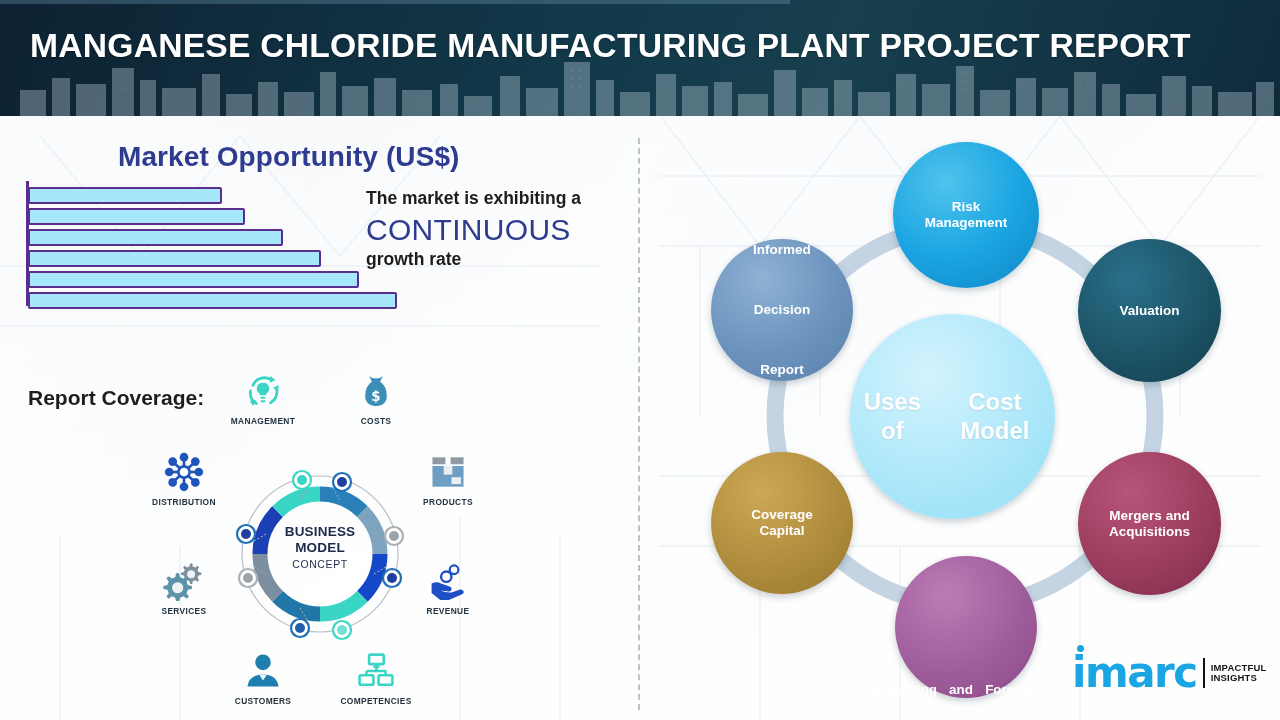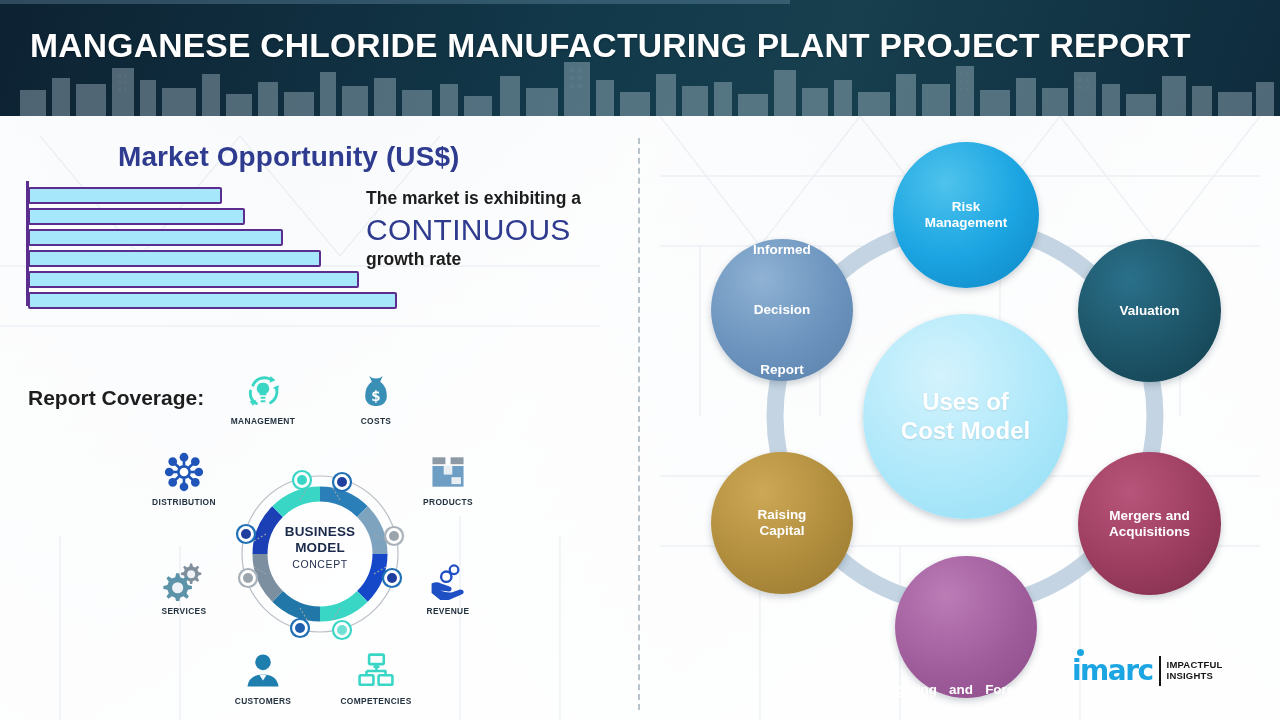--- a/index.html
+++ b/index.html
@@ -113,21 +113,21 @@
   .node span { display: block; padding: 0 6px; }
   .node-center {
     font-weight: 600; color: #ffffff; text-shadow: 0 1px 2px rgba(0,0,0,.10);
   }
 
   .imarc {
     position: absolute; left: 1072px; top: 656px;
     display: flex; align-items: center; gap: 6px;
   }
   .imarc-word {
-    font-size: 28px; font-weight: 700; color: #1ba5e2;
+    font-size: 42px; font-weight: 700; color: #1ba5e2;
     letter-spacing: -1.5px; line-height: .82;
     font-family: "DejaVu Sans", sans-serif;
   }
   .imarc-rule { width: 2px; height: 30px; background: #141414; }
   .imarc-tag { line-height: 1.12; }
   .imarc-tag div { font-size: 9.5px; font-weight: 700; color: #141414; letter-spacing: .2px; }
 </style>
 </head>
 <body>
 
@@ -424,21 +424,21 @@
       </div>
       <div class="lbl">DISTRIBUTION</div>
     </div>
   </div>
 
   <div class="wheel">
     <svg width="600" height="580" viewBox="0 0 600 580" style="position:absolute;left:0;top:0;">
       <circle cx="305" cy="290" r="190" fill="none" stroke="#c4d4e2" stroke-width="17"></circle>
     </svg>
 
-    <div class="node node-center" style="left:203px; top:188px; width:205px; height:205px; background: radial-gradient(circle at 38% 30%, #d4f3fd 0%, #aee8fa 55%, #93ddf5 100%); font-size:24px; flex-direction:column;">
+    <div class="node node-center" style="left:190px; top:188px; width:205px; height:205px; background: radial-gradient(circle at 38% 30%, #d4f3fd 0%, #aee8fa 55%, #93ddf5 100%); font-size:24px; flex-direction:row;">
       <span>Uses of</span>
       <span>Cost Model</span>
     </div>
 
     <div class="node" style="left:233px; top:16px; width:146px; height:146px; background: radial-gradient(circle at 36% 28%, #4fc3ec 0%, #1ba5e2 52%, #0f86c4 100%); font-size:13.5px; flex-direction:column;">
       <span>Risk</span>
       <span>Management</span>
     </div>
 
     <div class="node" style="left:418px; top:113px; width:143px; height:143px; background: radial-gradient(circle at 36% 28%, #2a708a 0%, #1d5467 55%, #113f4e 100%); font-size:13.5px;">
@@ -450,21 +450,21 @@
       <span>Acquisitions</span>
     </div>
 
     <div class="node" style="left:235px; top:430px; width:142px; height:142px; background: radial-gradient(circle at 36% 28%, #bb7cb6 0%, #a05d9c 55%, #8a4a86 100%); font-size:13.5px; flex-direction:row;align-items:flex-end;">
       <span>Budgeting</span>
       <span>and</span>
       <span>Forecasting</span>
     </div>
 
     <div class="node" style="left:51px; top:326px; width:142px; height:142px; background: radial-gradient(circle at 36% 28%, #cda856 0%, #b08d3d 55%, #96762f 100%); font-size:13.5px; flex-direction:column;">
-      <span>Raising</span>
+      <span>Coverage</span>
       <span>Capital</span>
     </div>
 
     <div class="node" style="left:51px; top:113px; width:142px; height:142px; background: radial-gradient(circle at 36% 28%, #8fb2d4 0%, #6b93bd 55%, #5a80a9 100%); font-size:13.5px; flex-direction:column;gap:44px;">
       <span>Informed</span>
       <span>Decision</span>
       <span>Report</span>
     </div>
   </div>
 </div>

